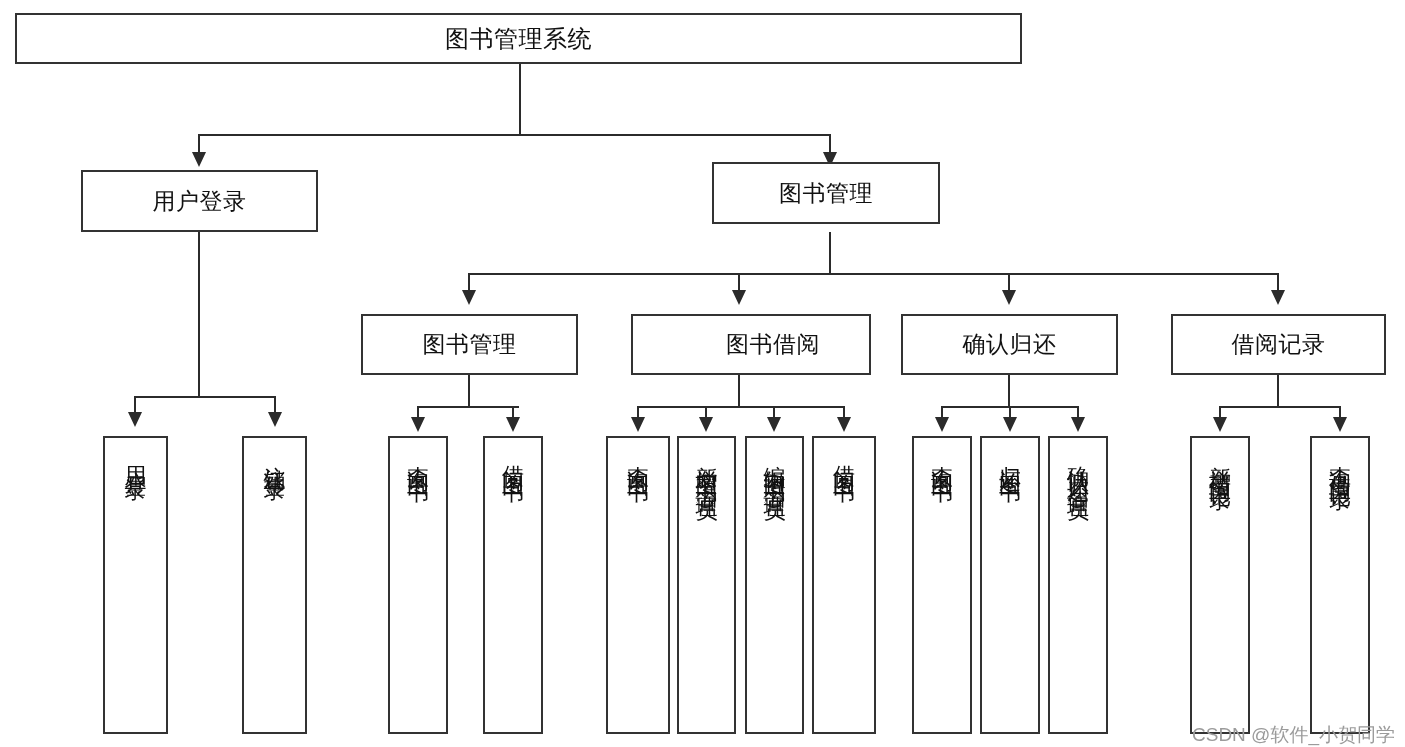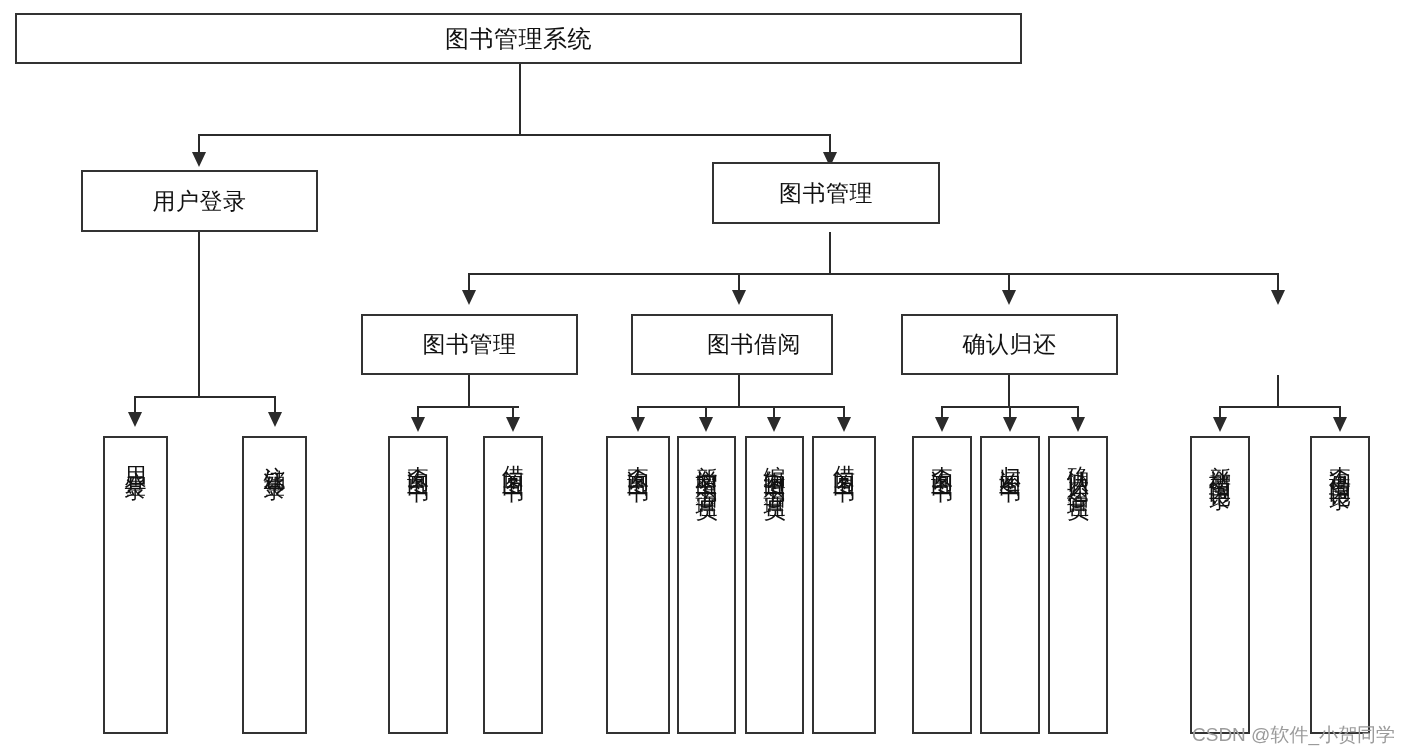--- a/index.html
+++ b/index.html
@@ -117,25 +117,28 @@
   <div class="vline" style="left:1008px; top:273px; height:18px;"></div>
   <div class="vline" style="left:1277px; top:273px; height:18px;"></div>
   <div class="arrow" style="left:462px;  top:290px;"></div>
   <div class="arrow" style="left:732px;  top:290px;"></div>
   <div class="arrow" style="left:1002px; top:290px;"></div>
   <div class="arrow" style="left:1271px; top:290px;"></div>
 
   <div class="node h" style="left:361px; top:314px; width:217px; height:61px;">
     <span>图书管理</span>
   </div>
-  <div class="node h" style="left:631px; top:314px; width:202px; height:61px;padding-left:44px;">
+  <div class="node h" style="left:631px; top:314px; width:240px; height:61px;padding-left:44px;">
     <span>图书借阅</span>
   </div>
   <div class="node h" style="left:901px; top:314px; width:217px; height:61px;">
     <span>确认归还</span>
+  </div>
+  <div class="node h" style="left:1171px; top:314px; width:215px; height:61px;">
+    <span>借阅记录</span>
   </div>
 
   <div class="vline" style="left:468px; top:375px; height:33px;"></div>
   <div class="hline" style="left:417px; top:406px; width:102px;"></div>
   <div class="vline" style="left:417px; top:406px; height:12px;"></div>
   <div class="vline" style="left:512px; top:406px; height:12px;"></div>
   <div class="arrow" style="left:411px; top:417px;"></div>
   <div class="arrow" style="left:506px; top:417px;"></div>
 
   <div class="vline" style="left:738px; top:375px; height:33px;"></div>

